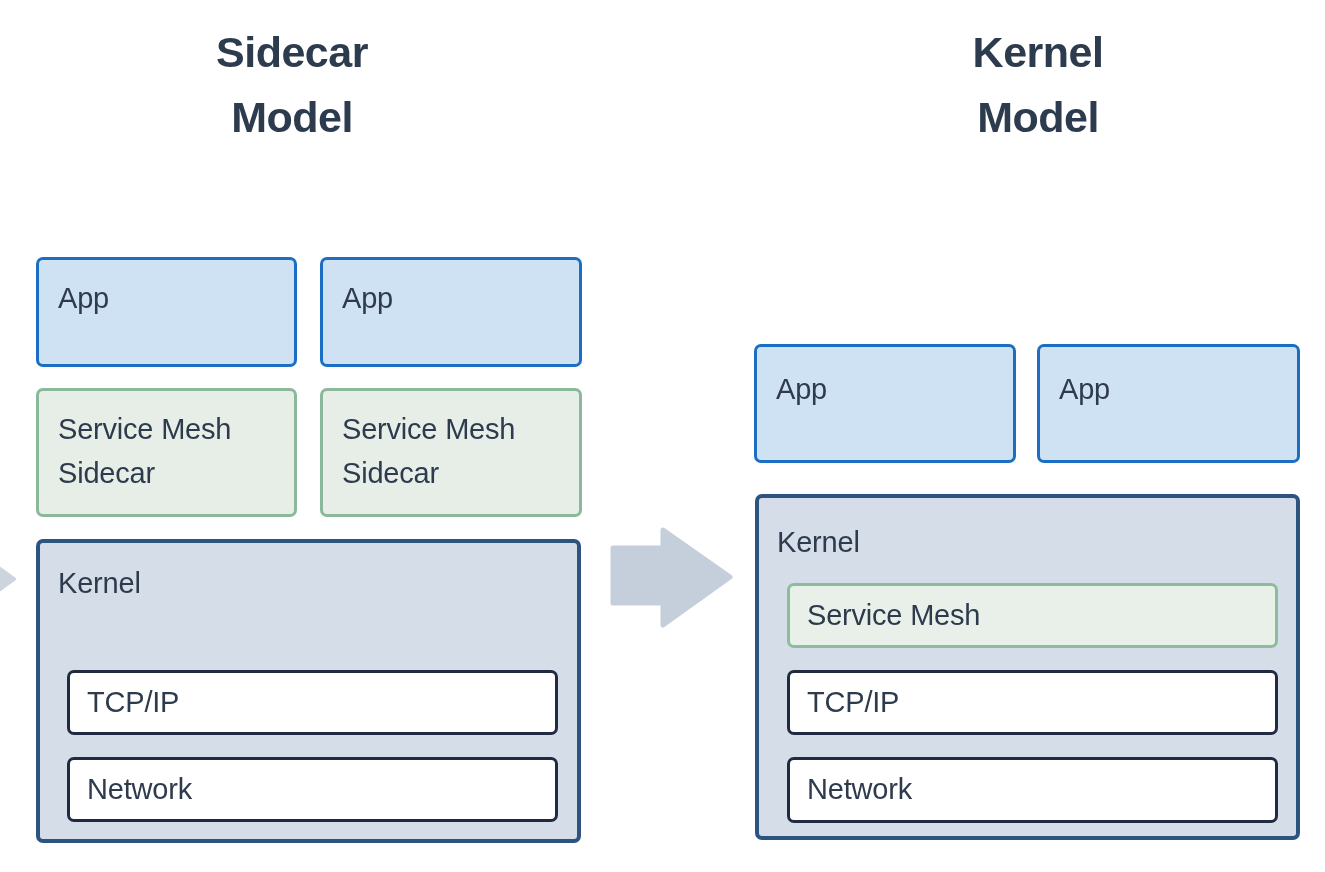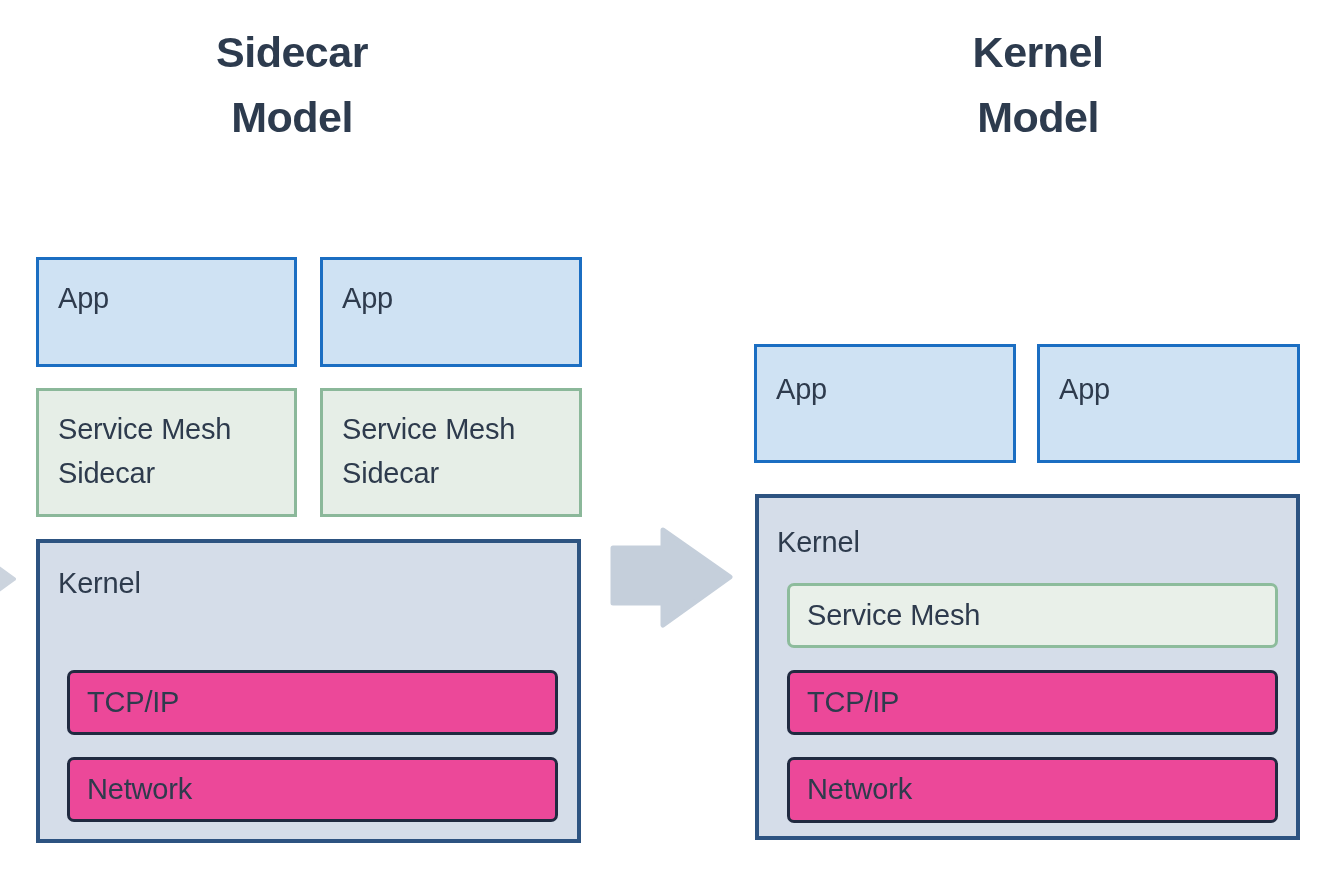--- a/index.html
+++ b/index.html
@@ -7,30 +7,30 @@
     position:relative;width:1325px;height:872px;background:#ffffff;overflow:hidden;
     font-family:"Liberation Sans","DejaVu Sans",sans-serif;
   }
   .title{
     position:absolute;top:20px;width:264px;text-align:center;
     font-size:43px;font-weight:600;letter-spacing:-0.5px;color:#2d3b4e;
   }
   .title div{line-height:65px;}
   .title-left{left:160px;}
   .title-right{left:906px;}
-  .box{position:absolute;box-sizing:border-box;border-radius:0;}
+  .box{position:absolute;box-sizing:border-box;border-radius:7px;}
   .label{font-size:29px;font-weight:500;color:#2e3b4d;letter-spacing:-0.2px;line-height:1.15;}
   .app{background:#cfe2f3;border:3px solid #1b6ec2;padding:22px 0 0 19px;}
   .mesh{background:#e6eee7;border:3px solid #8bb89a;padding:16px 0 0 19px;}
   .mesh .label{line-height:44px;}
   .kernel{background:#d5dde9;border:4px solid #2d5381;}
   .kernel-label{position:absolute;left:18px;}
   .layer{
     position:absolute;box-sizing:border-box;border-radius:7px;
-    background:#ec4899;border:3px solid #202a40;
+    background:#ffffff;border:3px solid #202a40;
     display:flex;align-items:center;padding-left:17px;
   }
   .mesh-inner{background:#e9f0e9;border-color:#8dbc9c;}
   
   #l-app1{left:36px;top:257px;width:261px;height:110px;}
   #l-app2{left:320px;top:257px;width:262px;height:110px;}
   #l-mesh1{left:36px;top:388px;width:261px;height:129px;}
   #l-mesh2{left:320px;top:388px;width:262px;height:129px;}
   #l-kernel{left:36px;top:539px;width:545px;height:304px;}
   #l-kernel .kernel-label{top:24px;}

